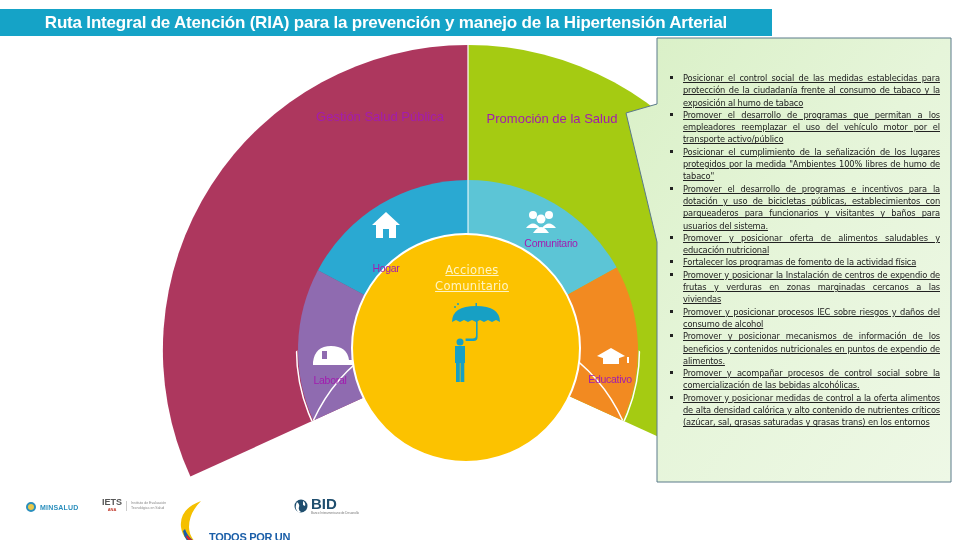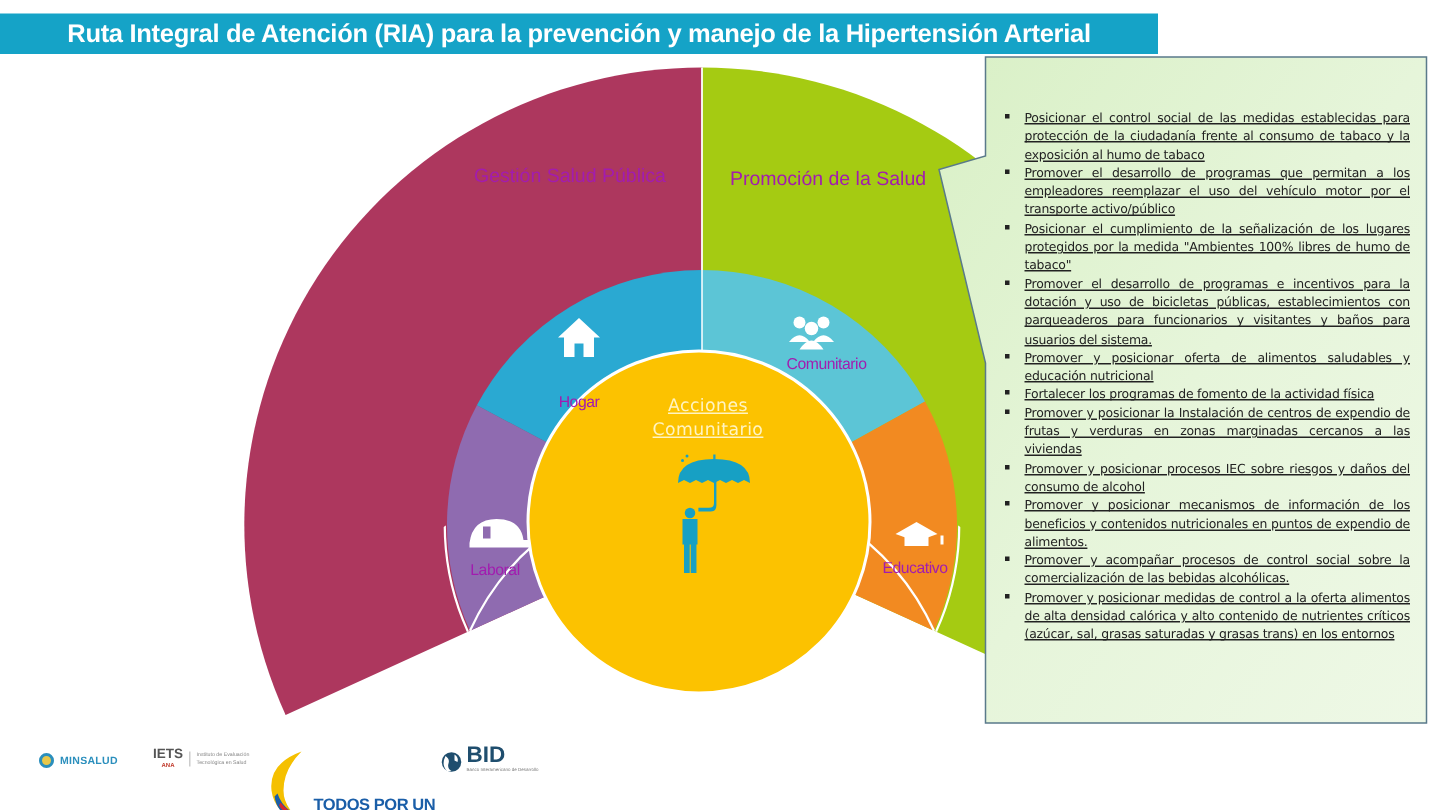--- a/index.html
+++ b/index.html
@@ -50,21 +50,21 @@
   .iets { left: 102px; top: 18px; display: flex; align-items: center; gap: 4px; }
   .iets .mark { font-size: 9px; color: #555; font-weight: bold; line-height: 8px; text-align: center; }
   .iets .mark small { display: block; font-size: 4px; color: #c0392b; }
   .iets .desc { border-left: 1px solid #ccc; padding-left: 4px; font-size: 3.5px; color: #888; line-height: 5px; width: 42px; }
   .todos { left: 175px; top: 4px; display: flex; align-items: center; gap: 4px; }
   .todos .swoosh { width: 30px; height: 52px; }
   .todos .words { font-weight: bold; color: #1a5ea8; }
   .todos .w1 { font-size: 11px; line-height: 12px; letter-spacing: -0.3px; margin-top: 47px; }
   .todos .w2 { font-size: 17px; line-height: 17px; letter-spacing: -0.5px; }
   .todos .w3 { font-size: 4.5px; color: #555; letter-spacing: 1px; font-weight: normal; }
-  .bid { left: 293px; top: 17px; display: flex; align-items: flex-end; gap: 2px; }
+  .bid { left: 293px; top: 17px; display: flex; align-items: center; gap: 2px; }
   .bid .globe { width: 16px; height: 14px; }
   .bid .word { font-size: 15px; font-weight: bold; color: #1f4e6e; line-height: 14px; }
   .bid .sub { font-size: 3px; color: #777; line-height: 4px; }
 </style>
 </head>
 <body>
 
 <div class="title-bar">Ruta Integral de Atención (RIA) para la prevención y manejo de la Hipertensión Arterial</div>
 
 <svg class="diagram" viewBox="0 0 960 540" xmlns="http://www.w3.org/2000/svg">

